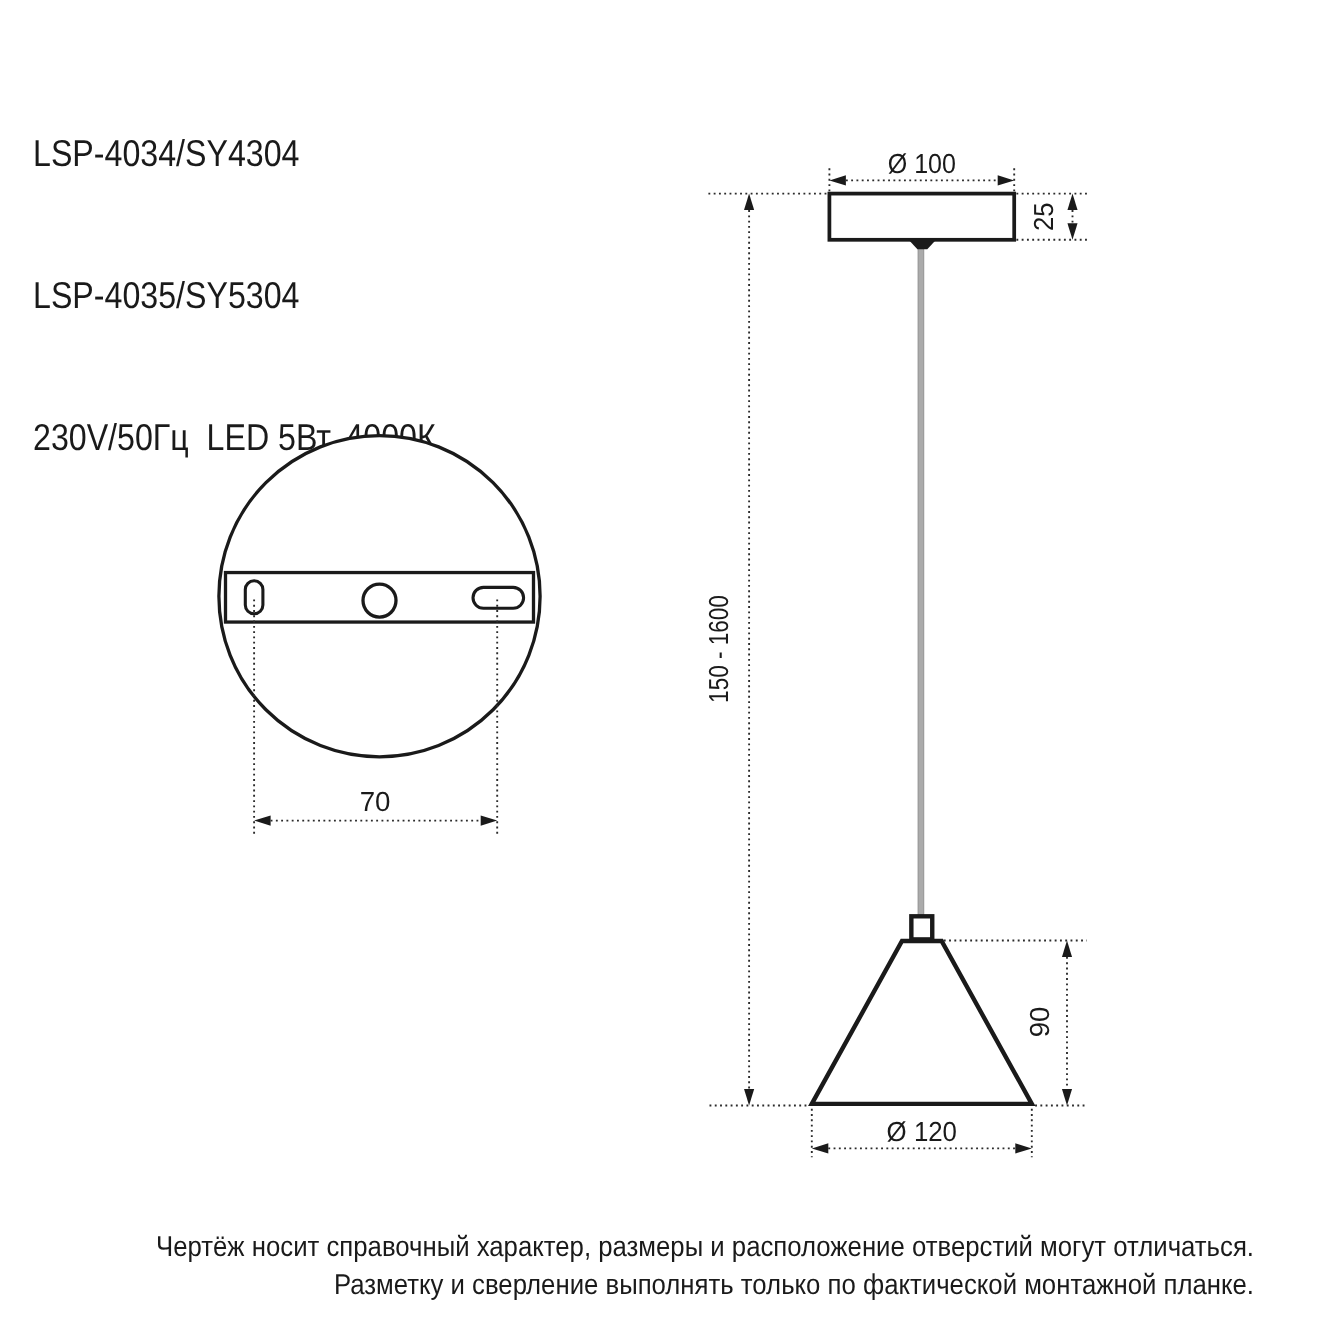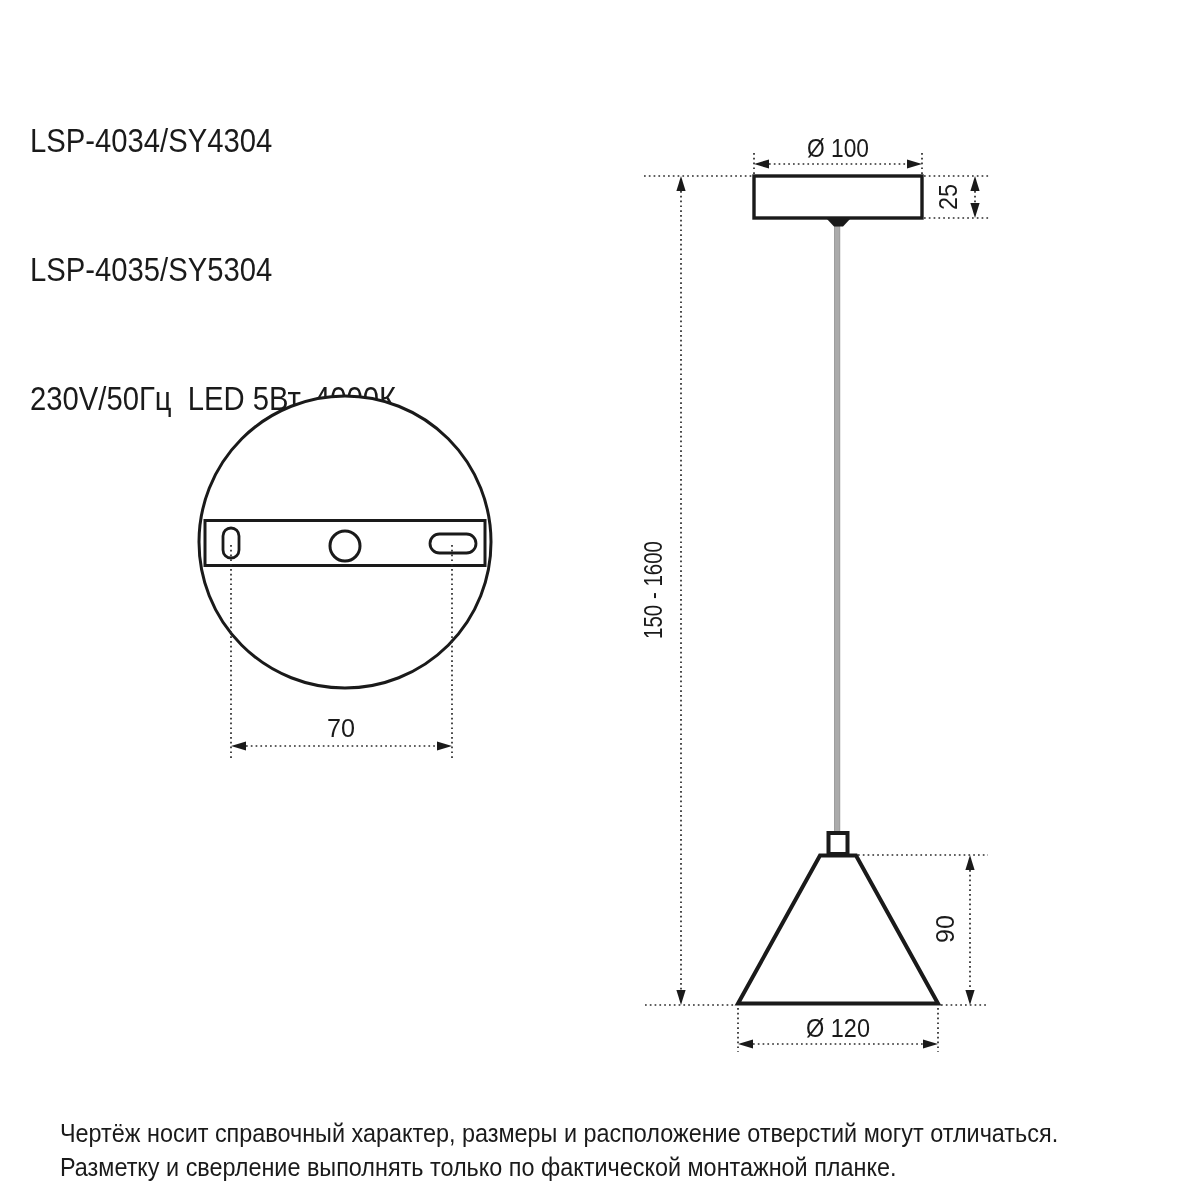--- a/index.html
+++ b/index.html
@@ -25,21 +25,21 @@
   }
   .drawing {
     position: absolute;
     top: 0; left: 0;
   }
   .footer {
     position: absolute;
     top: 1116px;
     left: 0;
     width: 1200px;
-    text-align: left;
+    text-align: right;
     font-size: 26px;
     line-height: 34px;
   }
   .footer .note-line {
     transform: scaleX(0.9);
     transform-origin: 50% 50%;
     white-space: pre;
   }
   
   .outline { fill: #ffffff; stroke: #1a1a1a; }

